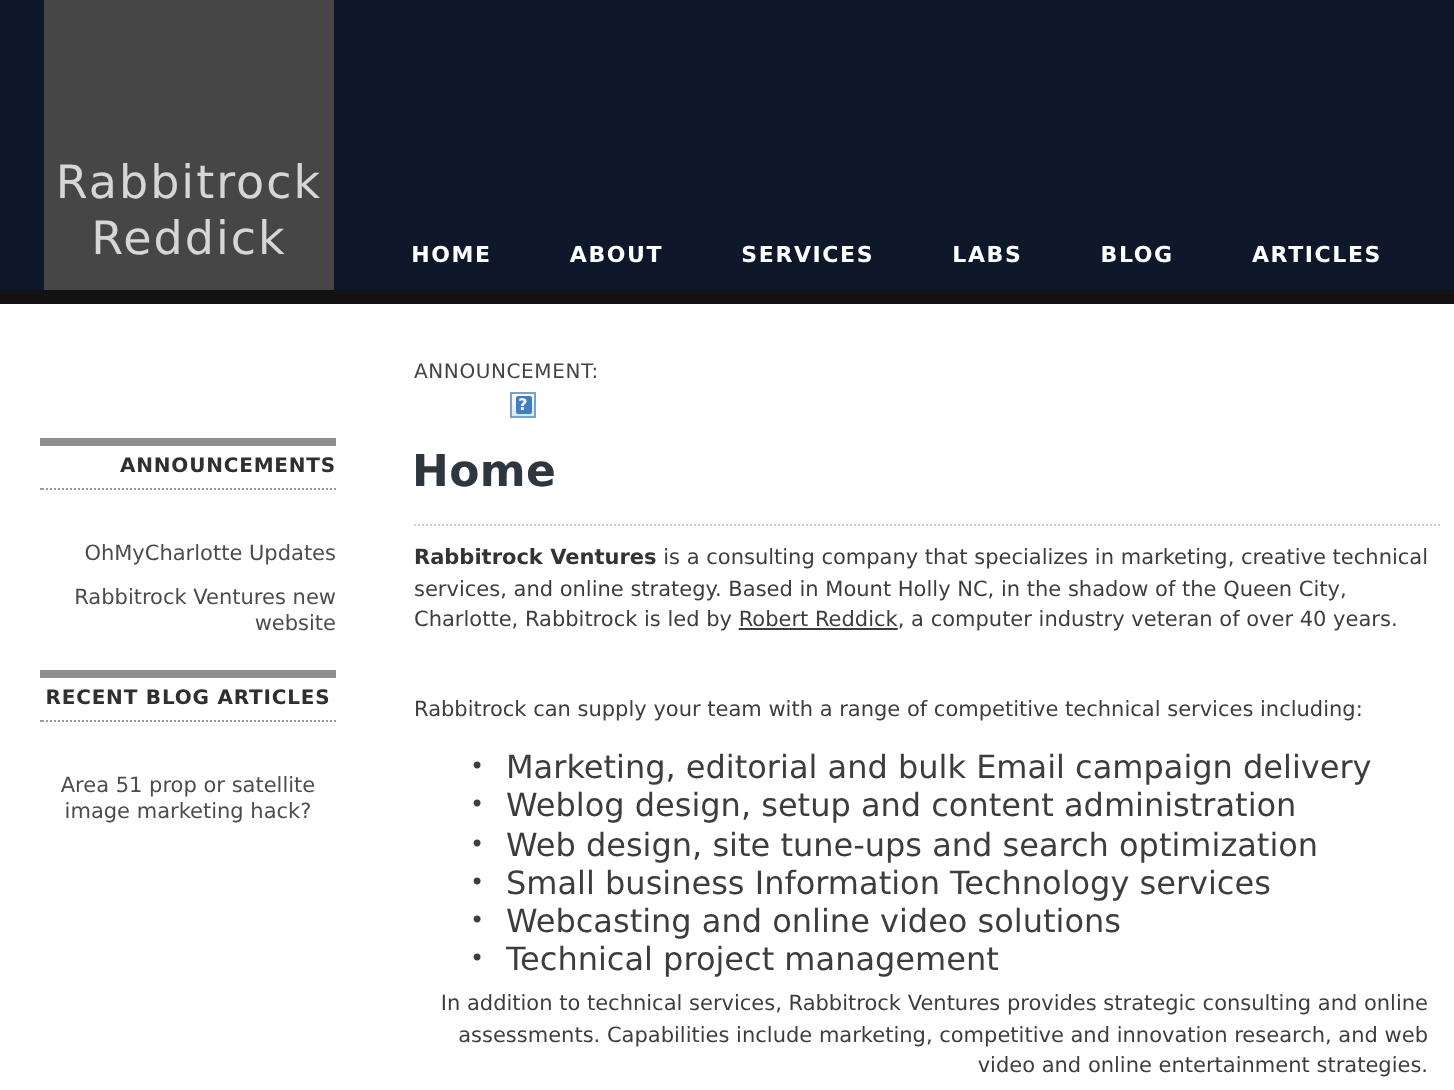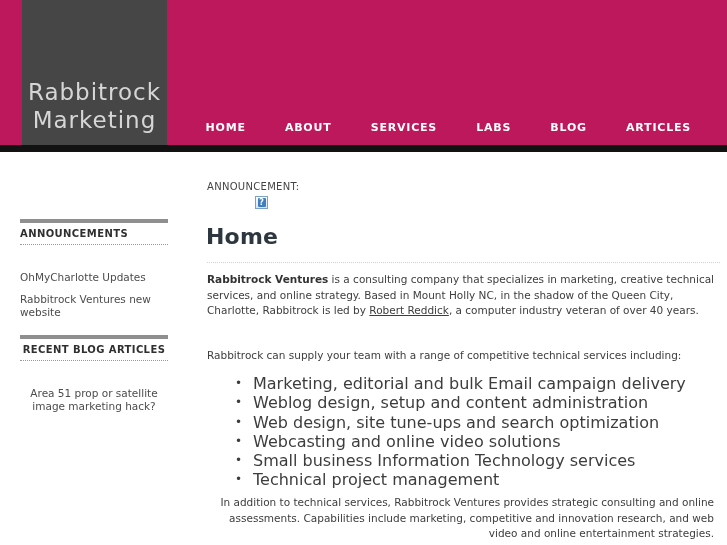--- a/index.html
+++ b/index.html
@@ -12,21 +12,21 @@
     height: 545px;
     background: #ffffff;
     overflow: hidden;
   }
 
   
   .header {
     position: absolute;
     left: 0; top: 0;
     width: 727px; height: 145px;
-    background: #be185d;
+    background: #0f172a;
   }
   .logo-box {
     position: absolute;
     left: 22px; top: 0;
     width: 145px; height: 145px;
     background: #464646;
     color: #d6d6d6;
     text-align: center;
     padding-top: 78px;
     cursor: pointer;
@@ -59,21 +59,21 @@
     width: 727px; height: 7px;
     background: #121212;
   }
 
   
   .side-section {
     position: absolute;
     left: 20px;
     width: 148px;
   }
-  .side-section.first  { top: 219px; }
+  .side-section.first  { top: 219px; text-align: right; }
   .side-section.second { top: 335px; text-align: center; }
   .side-rule {
     height: 4px;
     background: #8f8f8f;
     margin-bottom: 5px;
   }
   .side-heading {
     font-size: 10px;
     font-weight: bold;
     color: #2f2f2f;
@@ -174,21 +174,21 @@
   }
 </style>
 </head>
 <body>
 
 <div class="page">
 
   <div class="header">
     <div class="logo-box">
       <div class="logo-line">Rabbitrock</div>
-      <div class="logo-line">Marketing</div>
+      <div class="logo-line">Reddick</div>
     </div>
     <nav class="nav">
       <a>HOME</a>
       <a>ABOUT</a>
       <a>SERVICES</a>
       <a>LABS</a>
       <a>BLOG</a>
       <a>ARTICLES</a>
     </nav>
   </div>
@@ -221,20 +221,20 @@
   <div class="title-rule"></div>
 
   <p class="body-text intro-p"><strong>Rabbitrock Ventures</strong><span> is a consulting company that specializes in marketing, creative technical services, and online strategy. Based in Mount Holly NC, in the shadow of the Queen City, Charlotte, Rabbitrock is led by </span><a>Robert Reddick</a><span>, a computer industry veteran of over 40 years.</span></p>
 
   <p class="body-text supply-p">Rabbitrock can supply your team with a range of competitive technical services including:</p>
 
   <ul class="services-list">
     <li>Marketing, editorial and bulk Email campaign delivery</li>
     <li>Weblog design, setup and content administration</li>
     <li>Web design, site tune-ups and search optimization</li>
+    <li>Small business Information Technology services</li>
     <li>Webcasting and online video solutions</li>
-    <li>Small business Information Technology services</li>
     <li>Technical project management</li>
   </ul>
 
   <p class="body-text closing-p">In addition to technical services, Rabbitrock Ventures provides strategic consulting and online assessments. Capabilities include marketing, competitive and innovation research, and web video and online entertainment strategies.</p>
 
 </div>
 
 </body></html>

